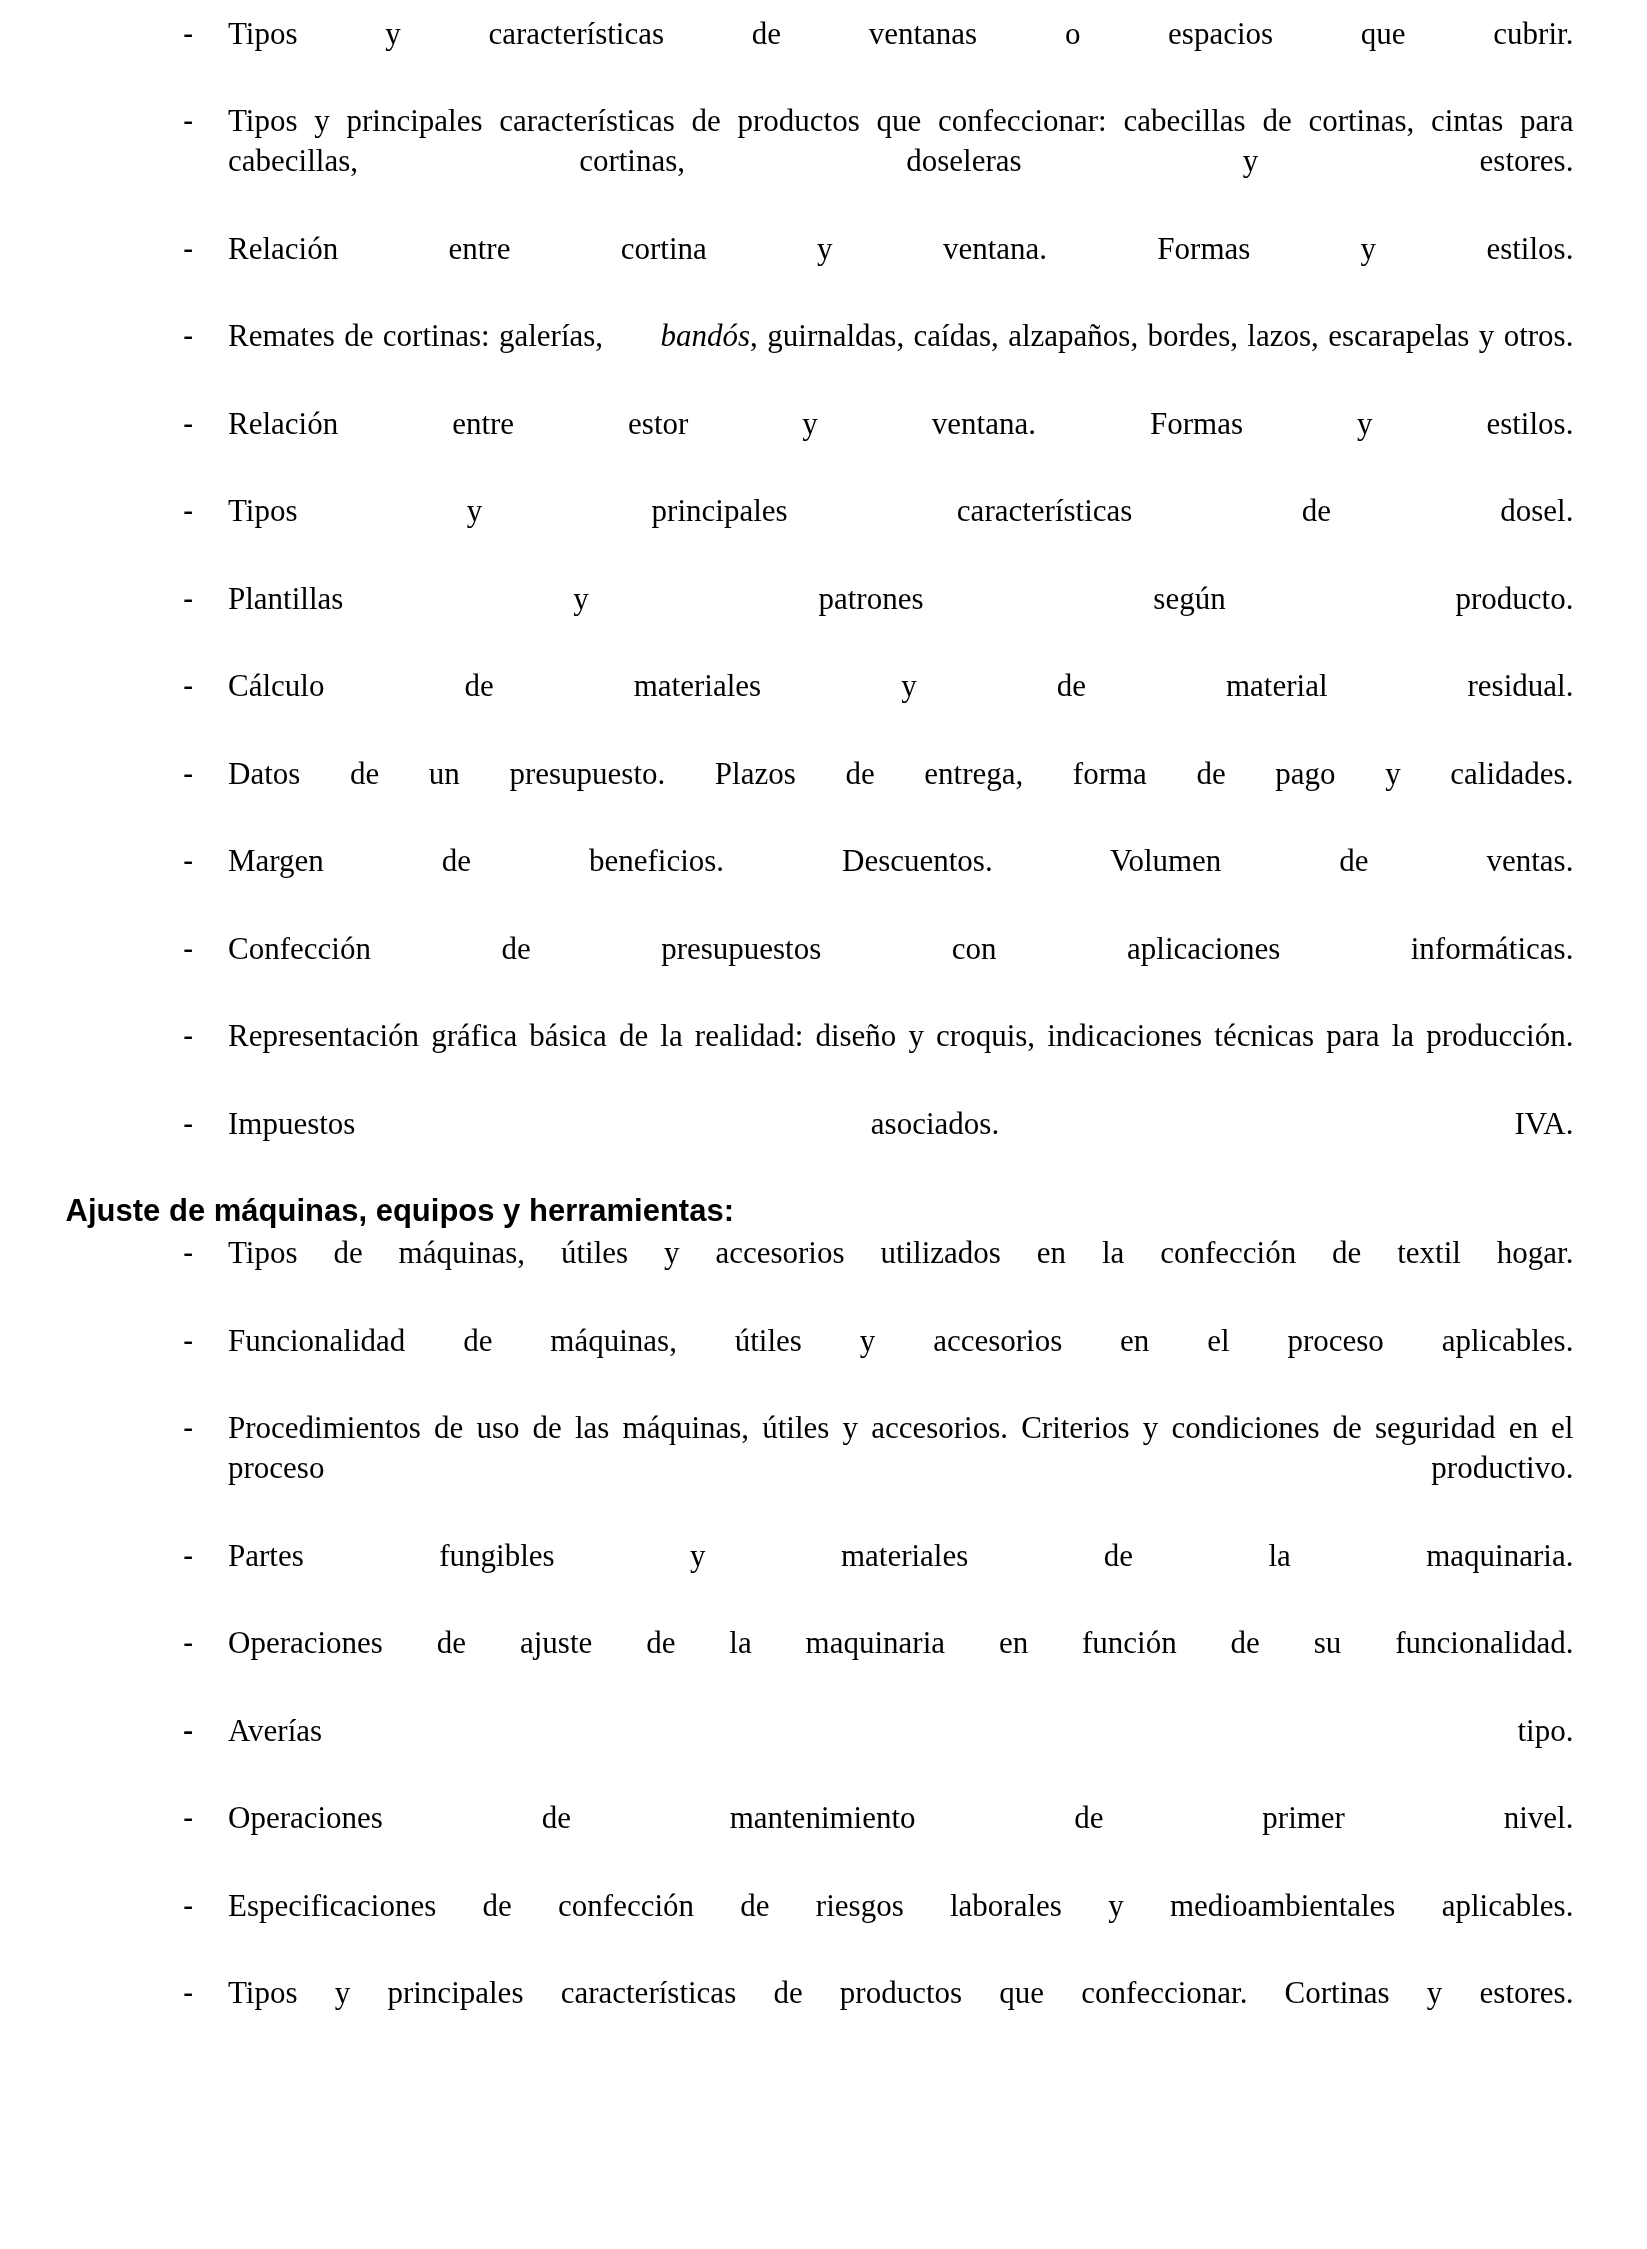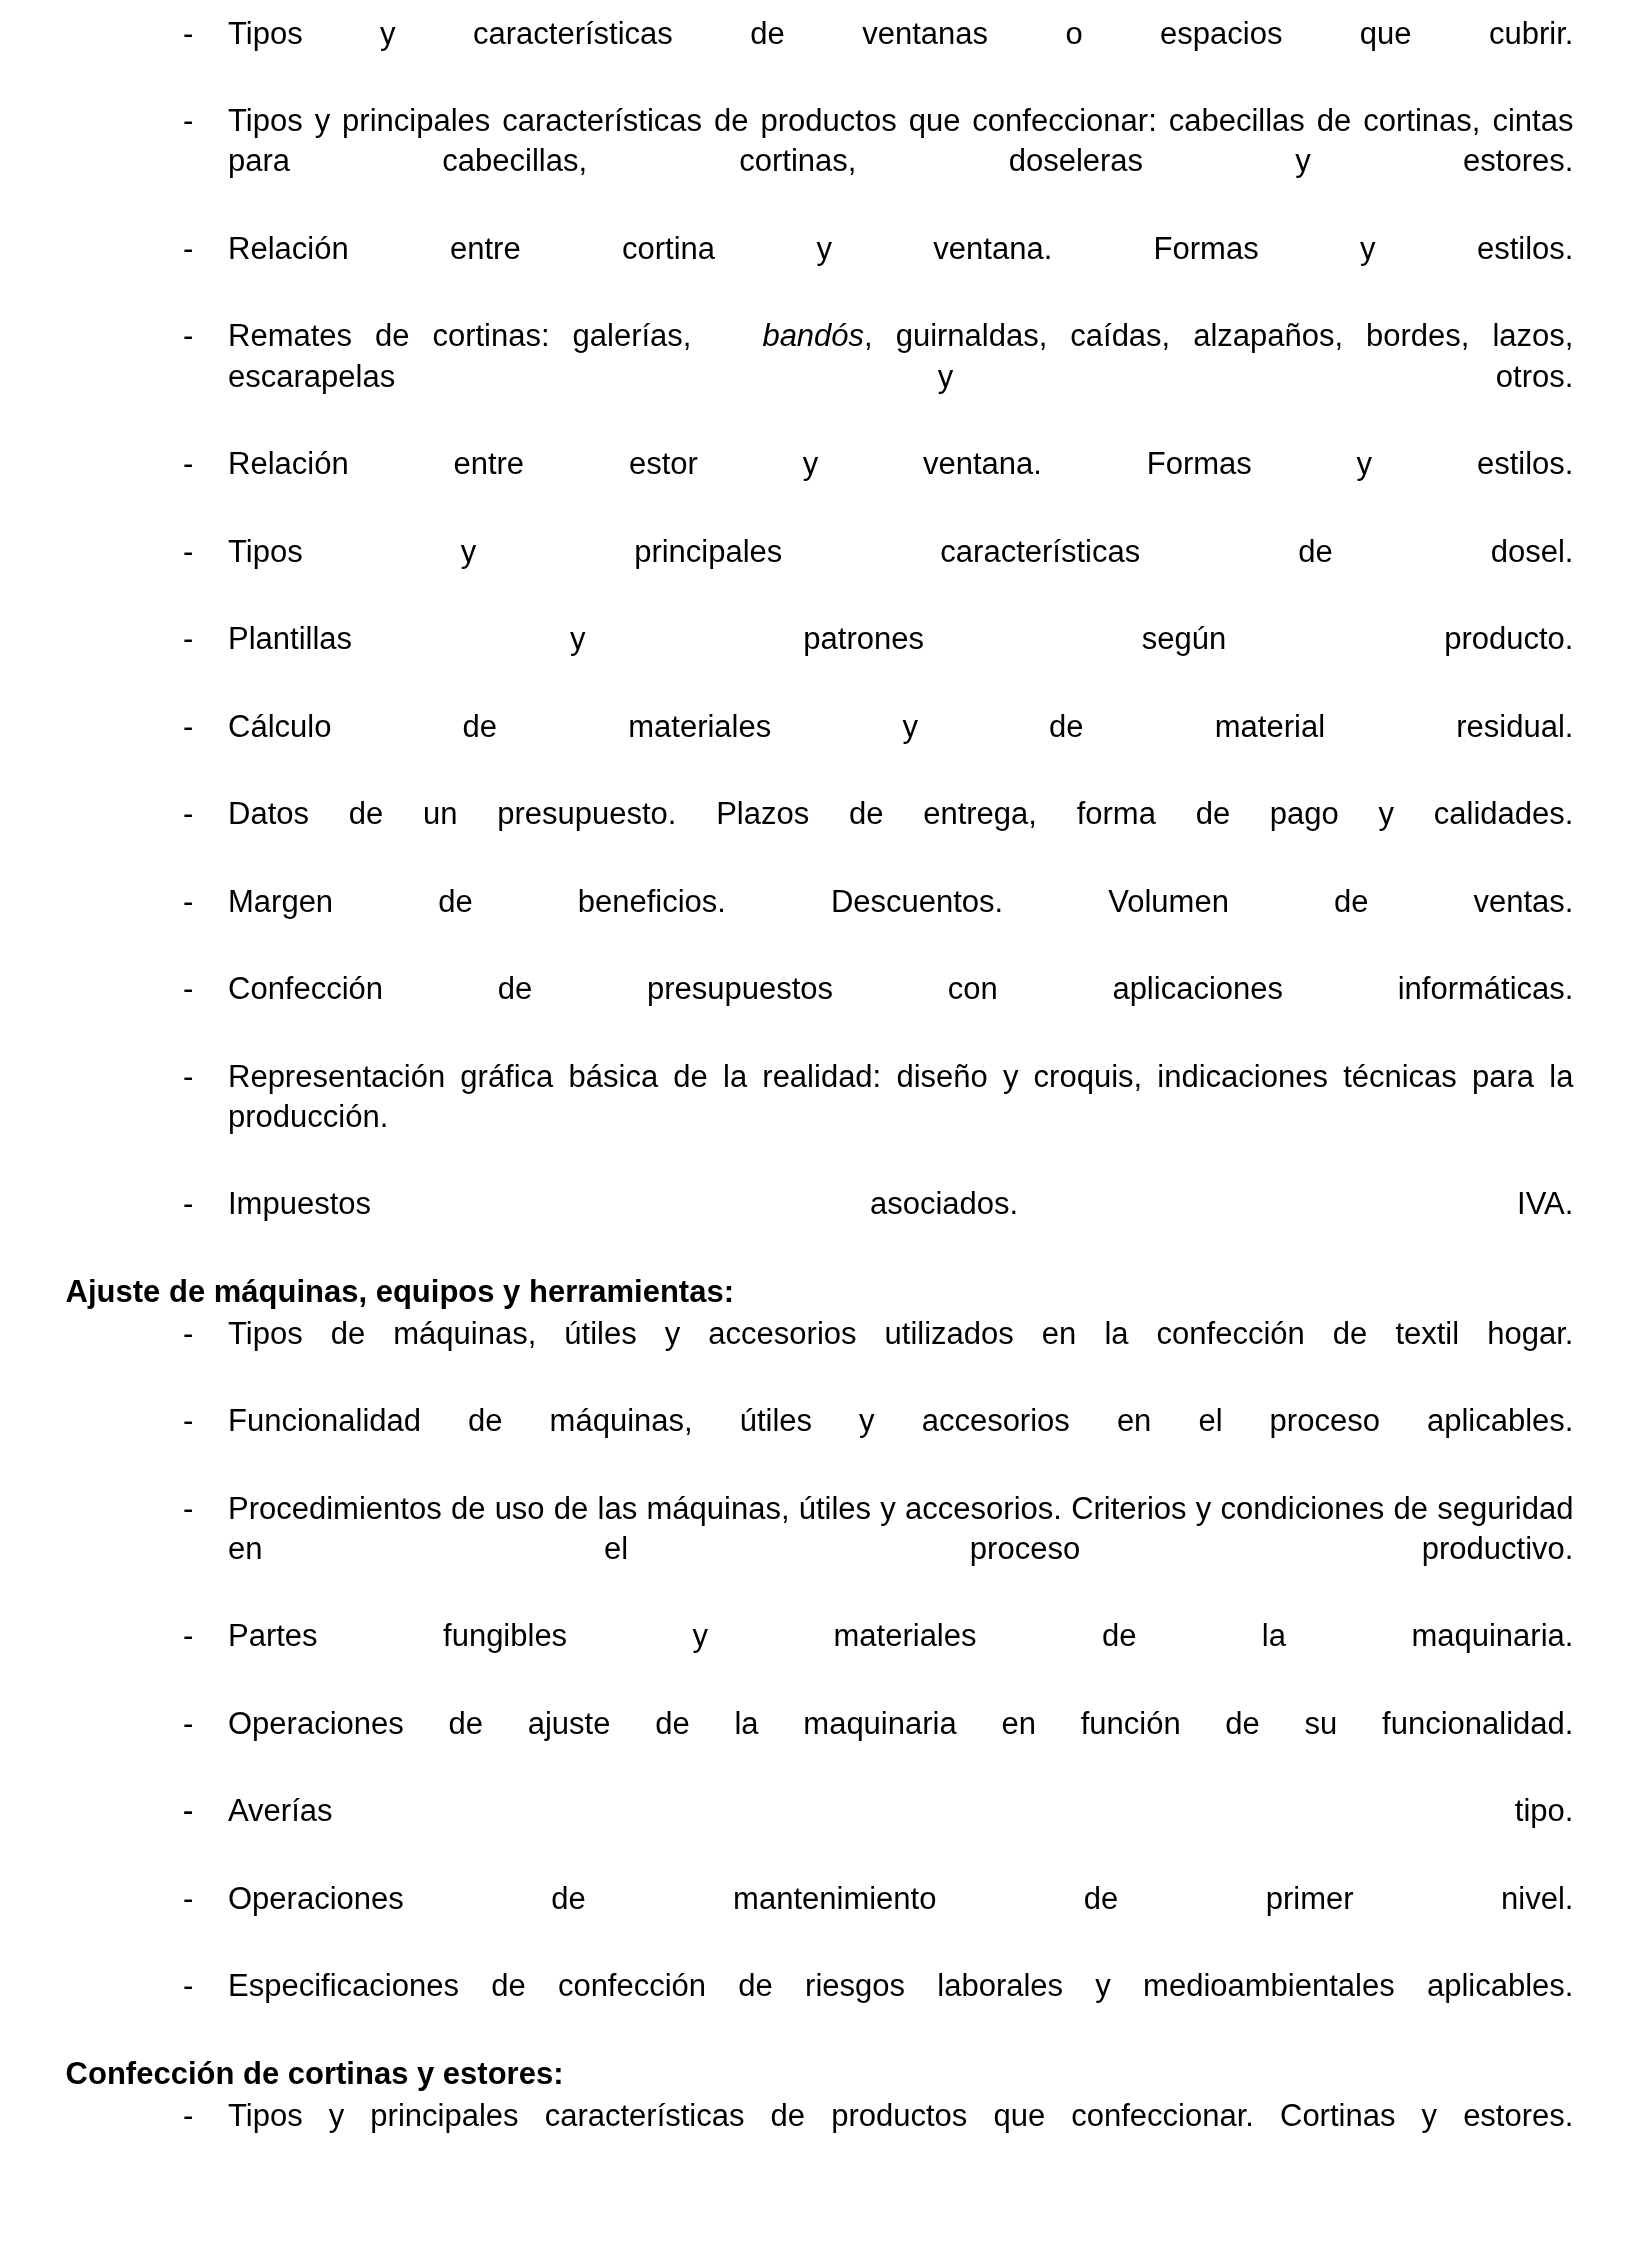--- a/index.html
+++ b/index.html
@@ -44,20 +44,21 @@
   }
   ul.bullets > li .dash {
     position: absolute;
     left: 122px;
     top: 0;
     width: 23px;
     text-align: left;
   }
   ul.bullets > li .txt {
     display: block;
+    font-family: Liberation Serif, serif;
   }
   
   ul.bullets > li .txt::after {
     content: "";
     display: inline-block;
     width: 100%;
   }
   .block + .block {
     margin-top: 0;
   }
@@ -160,21 +161,20 @@
           <span class="txt">Operaciones de mantenimiento de primer nivel.</span>
         </li>
       <li>
           <span class="dash">-</span>
           <span class="txt">Especificaciones de confección de riesgos laborales y medioambientales aplicables.</span>
         </li>
     </ul>
   </div>
 
   <div class="block">
-    <div class="section-heading">Confección de cortinas y estores:</div>
     <ul class="bullets">
       <li>
           <span class="dash">-</span>
           <span class="txt">Tipos y principales características de productos que confeccionar. Cortinas y estores.</span>
         </li>
 
     </ul>
   </div>
 
 </div>

